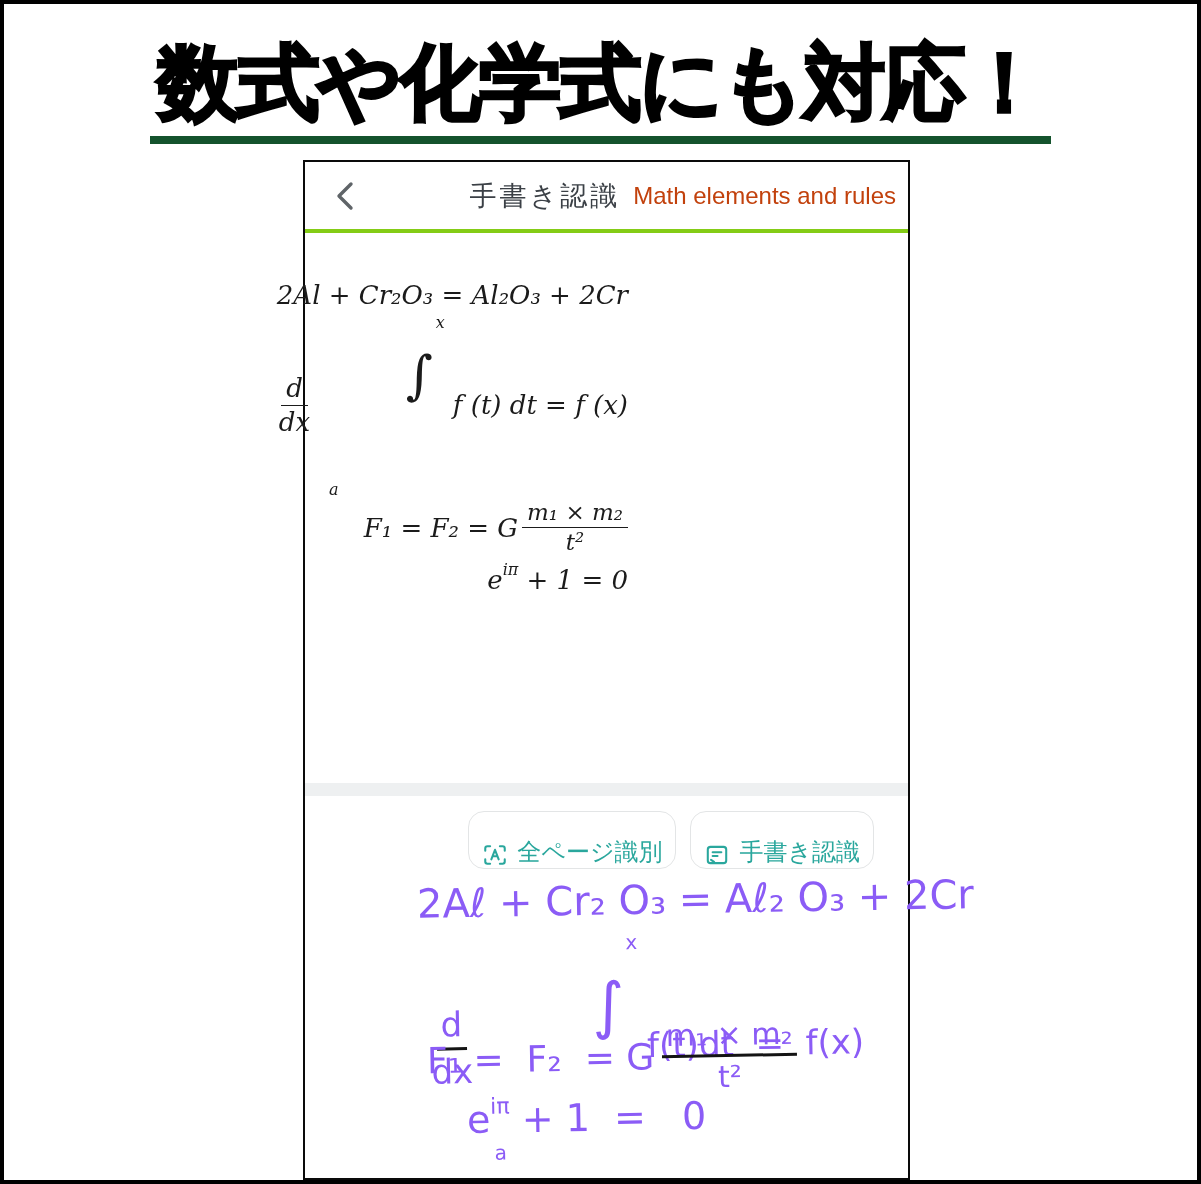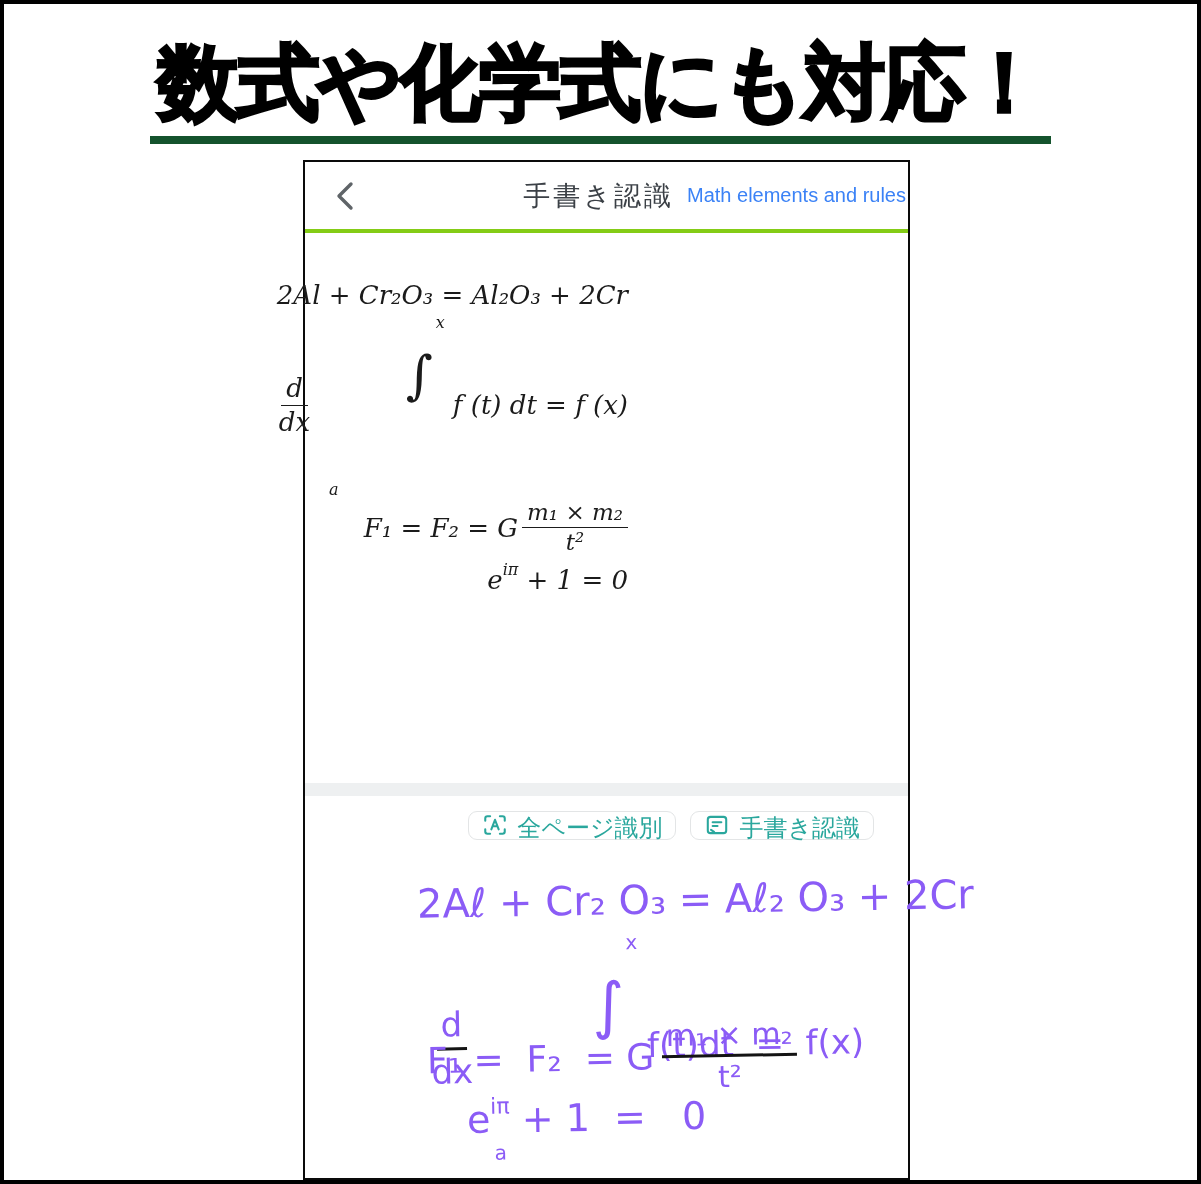--- a/index.html
+++ b/index.html
@@ -24,21 +24,21 @@
     border:2px solid #0a0a0a; background:#fff;
   }
 
   
   .app-header {
     position:absolute; top:0; left:0; right:0; height:71px;
     display:flex; align-items:center; border-bottom:4px solid #84cc16; background:#fff;
   }
   .back-button { margin-left:28px; width:26px; height:34px; display:flex; align-items:center; cursor:pointer; }
   .app-title { margin-left:auto; font-size:27px; color:#3b4046; letter-spacing:3px; white-space:nowrap; }
-  .app-subtitle { margin-left:13px; margin-right:2px; font-size:20px; color:#3b82f6; white-space:nowrap; }
+  .app-subtitle { margin-left:13px; margin-right:12px; font-size:24px; color:#c2410c; white-space:nowrap; }
 
   
   .math-block {
     position:absolute; top:118px; right:280px;
     display:flex; flex-direction:column; align-items:flex-end; gap:9px;
     font-family:"DejaVu Serif", serif; font-style:italic; color:#1b1b1b;
     font-size:26px; white-space:nowrap;
   }
   .math-block span { white-space:pre; }
   .m-line { display:flex; align-items:center; }
@@ -51,22 +51,22 @@
   .int-sub { position:absolute; bottom:-8px; left:6px; font-size:16px; }
   .m-sup { font-size:16px; position:relative; top:-10px;text-align:right; }
   .small-frac { font-size:23px; margin-left:4px; }
 
   
   .section-divider { position:absolute; top:621px; left:0; right:0; height:13px; background:#eef0f1; }
 
   
   .actions { position:absolute; top:649px; right:34px; display:flex; gap:14px; }
   .action-btn {
-    display:inline-flex; align-items:flex-start; gap:9px; height:29px; padding:0 13px;
-    border:1px solid #e3e5e6; border-radius:9px; background:#fff;
+    display:inline-flex; align-items:flex-end; gap:9px; height:58px; padding:0 13px;
+    border:1px solid #e3e5e6; border-radius:16px; background:#fff;
     color:#2aa79d; font-size:24px; cursor:pointer; white-space:nowrap;
   }
   .action-btn svg { flex:0 0 auto; }
 
   
   .hw {
     position:absolute; left:0; top:700px; right:0; bottom:0;
     font-family:"DejaVu Sans", sans-serif; color:#8b5cf6;
   }
   .hw span { white-space:pre; }

